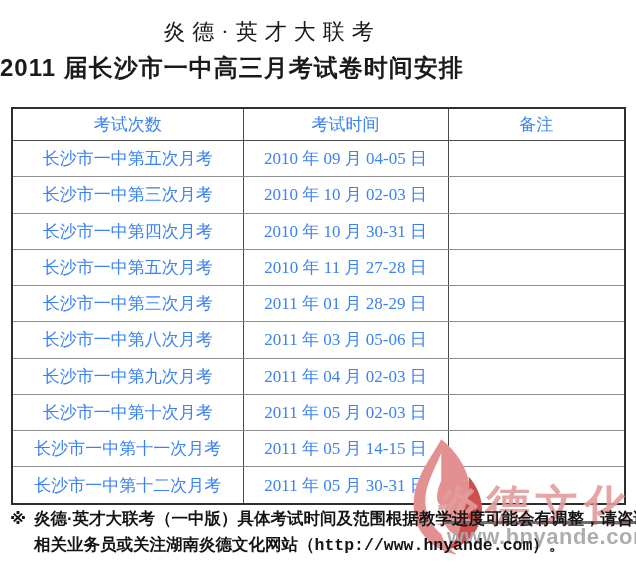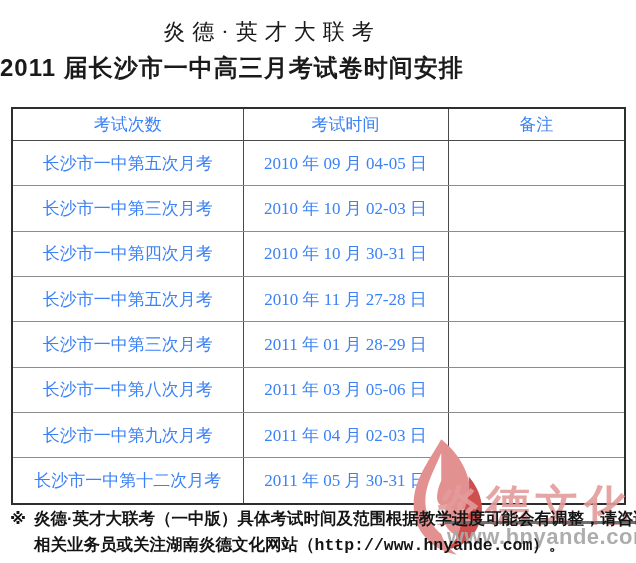--- a/index.html
+++ b/index.html
@@ -122,21 +122,31 @@
     <td>2011 年 03 月 05-06 日</td>
     <td></td>
   </tr>
 
   <tr>
     <td>长沙市一中第九次月考</td>
     <td>2011 年 04 月 02-03 日</td>
     <td></td>
   </tr>
 
+  <tr>
+    <td>长沙市一中第十次月考</td>
+    <td>2011 年 05 月 02-03 日</td>
+    <td></td>
+  </tr>
 
+  <tr>
+    <td>长沙市一中第十一次月考</td>
+    <td>2011 年 05 月 14-15 日</td>
+    <td></td>
+  </tr>
 
   <tr>
     <td>长沙市一中第十二次月考</td>
     <td>2011 年 05 月 30-31 日</td>
     <td></td>
   </tr>
 </tbody>
   </table>
 </div>
 

